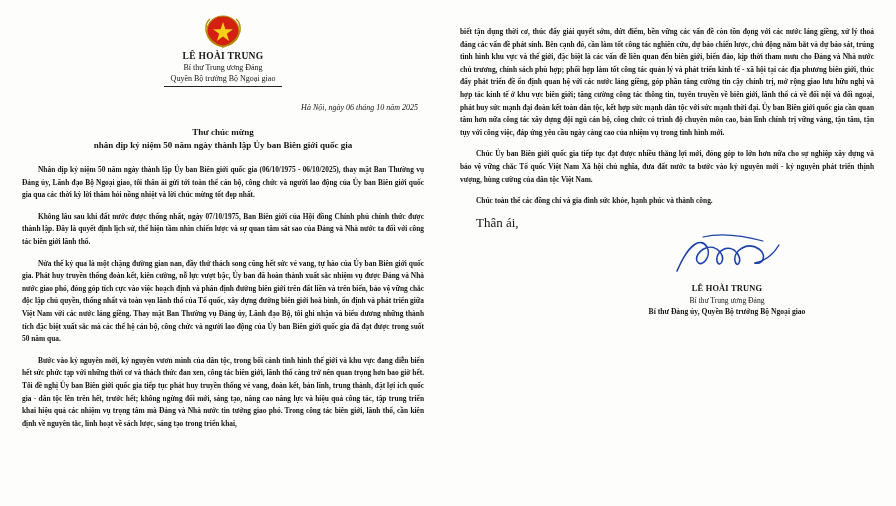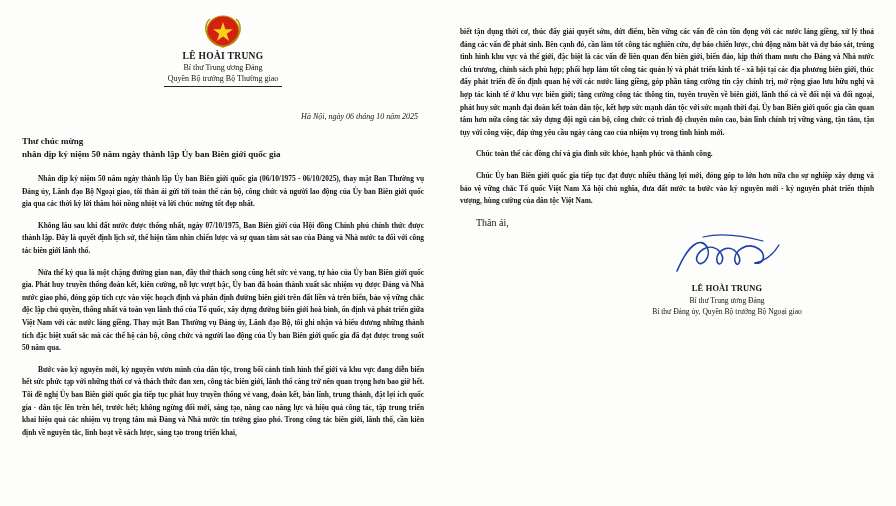--- a/index.html
+++ b/index.html
@@ -65,24 +65,25 @@
     width: 118px;
     height: 1px;
     background: #222;
     margin: 2px auto 0 auto;
   }
 
   .dateline {
     text-align: right;
     font-size: 8px;
     font-style: italic;
-    margin: 25px 6px 14px 0;
+    margin: 16px 6px 14px 0;
   }
 
   .title-block {
+    text-align: center;
     margin-bottom: 12px;
   }
   .title-1 {
     font-size: 9px;
     font-weight: bold;
     line-height: 13px;
   }
   .title-2 {
     font-size: 9px;
     font-weight: bold;
@@ -100,21 +101,21 @@
     line-height: 12.6px;
     text-align: justify;
     margin: 0 0 9px 0;
     text-indent: 16px;
     font-weight: bold;
   }
   .col-right p.body:first-child {
     text-indent: 0;
   }
   .closing {
-    font-size: 10px;
+    font-size: 13px;
     line-height: 12.6px;
     margin: 2px 0 0 0;
     text-indent: 16px;
   }
 
   
   .sig-block {
     margin-top: 2px;
     text-align: center;
     padding-left: 120px;
@@ -135,61 +136,62 @@
     letter-spacing: 0.2px;
     line-height: 12px;
   }
   .sig-role1 {
     font-size: 7.6px;
     line-height: 11px;
   }
   .sig-role2 {
     font-size: 7.6px;
     line-height: 11px;
+    font-weight: bold;
   }
 </style>
 </head>
 <body>
 
 <div class="page">
 
   <div class="col col-left">
 
     <div class="letterhead">
       <svg class="emblem" viewBox="0 0 46 34">
         <ellipse cx="23" cy="17" rx="16" ry="15" fill="#d32011" stroke="#b38b00" stroke-width="1.2"></ellipse>
         <path d="M23 8 l2.4 7.2 h7.6 l-6.2 4.5 2.4 7.2 -6.2-4.5 -6.2 4.5 2.4-7.2 -6.2-4.5 h7.6 z" fill="#f7d117"></path>
         <path d="M6 17 q3 12 17 16 q14-4 17-16" fill="none" stroke="#b38b00" stroke-width="1.6"></path>
         <path d="M6 17 q-1-8 4-12" fill="none" stroke="#b38b00" stroke-width="1.4"></path>
         <path d="M40 17 q1-8 -4-12" fill="none" stroke="#b38b00" stroke-width="1.4"></path>
       </svg>
       <div class="org-line1">LÊ HOÀI TRUNG</div>
       <div class="org-line2">Bí thư Trung ương Đảng</div>
-      <div class="org-line3">Quyền Bộ trưởng Bộ Thường giao</div>
+      <div class="org-line3">Quyền Bộ trưởng Bộ Ngoại giao</div>
       <div class="hr-thin"></div>
     </div>
 
     <div class="dateline">Hà Nội, ngày 06 tháng 10 năm 2025</div>
 
     <div class="title-block">
       <div class="title-1">Thư chúc mừng</div>
       <div class="title-2">nhân dịp kỷ niệm 50 năm ngày thành lập Ủy ban Biên giới quốc gia</div>
     </div>
 
 
     <p class="body">Nhân dịp kỷ niệm 50 năm ngày thành lập Ủy ban Biên giới quốc gia (06/10/1975 - 06/10/2025), thay mặt Ban Thường vụ Đảng ủy, Lãnh đạo Bộ Ngoại giao, tôi thân ái gửi tới toàn thể cán bộ, công chức và người lao động của Ủy ban Biên giới quốc gia qua các thời kỳ lời thăm hỏi nồng nhiệt và lời chúc mừng tốt đẹp nhất.</p>
     <p class="body">Không lâu sau khi đất nước được thống nhất, ngày 07/10/1975, Ban Biên giới của Hội đồng Chính phủ chính thức được thành lập. Đây là quyết định lịch sử, thể hiện tầm nhìn chiến lược và sự quan tâm sát sao của Đảng và Nhà nước ta đối với công tác biên giới lãnh thổ.</p>
     <p class="body">Nửa thế kỷ qua là một chặng đường gian nan, đầy thử thách song cũng hết sức vẻ vang, tự hào của Ủy ban Biên giới quốc gia. Phát huy truyền thống đoàn kết, kiên cường, nỗ lực vượt bậc, Ủy ban đã hoàn thành xuất sắc nhiệm vụ được Đảng và Nhà nước giao phó, đóng góp tích cực vào việc hoạch định và phân định đường biên giới trên đất liền và trên biển, bảo vệ vững chắc độc lập chủ quyền, thống nhất và toàn vẹn lãnh thổ của Tổ quốc, xây dựng đường biên giới hoà bình, ổn định và phát triển giữa Việt Nam với các nước láng giềng. Thay mặt Ban Thường vụ Đảng ủy, Lãnh đạo Bộ, tôi ghi nhận và biểu dương những thành tích đặc biệt xuất sắc mà các thế hệ cán bộ, công chức và người lao động của Ủy ban Biên giới quốc gia đã đạt được trong suốt 50 năm qua.</p>
     <p class="body">Bước vào kỷ nguyên mới, kỷ nguyên vươn mình của dân tộc, trong bối cảnh tình hình thế giới và khu vực đang diễn biến hết sức phức tạp với những thời cơ và thách thức đan xen, công tác biên giới, lãnh thổ càng trở nên quan trọng hơn bao giờ hết. Tôi đề nghị Ủy ban Biên giới quốc gia tiếp tục phát huy truyền thống vẻ vang, đoàn kết, bản lĩnh, trung thành, đặt lợi ích quốc gia - dân tộc lên trên hết, trước hết; không ngừng đổi mới, sáng tạo, nâng cao năng lực và hiệu quả công tác, tập trung triển khai hiệu quả các nhiệm vụ trọng tâm mà Đảng và Nhà nước tin tưởng giao phó. Trong công tác biên giới, lãnh thổ, cần kiên định về nguyên tắc, linh hoạt về sách lược, sáng tạo trong triển khai,</p>
   </div>
 
   <div class="col col-right">
     <p class="body">biết tận dụng thời cơ, thúc đẩy giải quyết sớm, dứt điểm, bền vững các vấn đề còn tồn đọng với các nước láng giềng, xử lý thoả đáng các vấn đề phát sinh. Bên cạnh đó, cần làm tốt công tác nghiên cứu, dự báo chiến lược, chủ động nắm bắt và dự báo sát, trúng tình hình khu vực và thế giới, đặc biệt là các vấn đề liên quan đến biên giới, biển đảo, kịp thời tham mưu cho Đảng và Nhà nước chủ trương, chính sách phù hợp; phối hợp làm tốt công tác quản lý và phát triển kinh tế - xã hội tại các địa phương biên giới, thúc đẩy phát triển đề ổn định quan hệ với các nước láng giềng, góp phần tăng cường tin cậy chính trị, mở rộng giao lưu hữu nghị và hợp tác kinh tế ở khu vực biên giới; tăng cường công tác thông tin, tuyên truyền về biên giới, lãnh thổ cả về đối nội và đối ngoại, phát huy sức mạnh đại đoàn kết toàn dân tộc, kết hợp sức mạnh dân tộc với sức mạnh thời đại. Ủy ban Biên giới quốc gia cần quan tâm hơn nữa công tác xây dựng đội ngũ cán bộ, công chức có trình độ chuyên môn cao, bản lĩnh chính trị vững vàng, tận tâm, tận tụy với công việc, đáp ứng yêu cầu ngày càng cao của nhiệm vụ trong tình hình mới.</p>
+    <p class="body">Chúc Ủy ban Biên giới quốc gia tiếp tục đạt được nhiều thắng lợi mới, đóng góp to lớn hơn nữa cho sự nghiệp xây dựng và bảo vệ vững chắc Tổ quốc Việt Nam Xã hội chủ nghĩa, đưa đất nước ta bước vào kỷ nguyên mới - kỷ nguyên phát triển thịnh vượng, hùng cường của dân tộc Việt Nam.</p>
     <p class="body">Chúc toàn thể các đồng chí và gia đình sức khỏe, hạnh phúc và thành công.</p>
-    <p class="body">Chúc Ủy ban Biên giới quốc gia tiếp tục đạt được nhiều thắng lợi mới, đóng góp to lớn hơn nữa cho sự nghiệp xây dựng và bảo vệ vững chắc Tổ quốc Việt Nam Xã hội chủ nghĩa, đưa đất nước ta bước vào kỷ nguyên mới - kỷ nguyên phát triển thịnh vượng, hùng cường của dân tộc Việt Nam.</p>
 
     <div class="closing">Thân ái,</div>
 
     <div class="sig-block">
       <div class="sig-mark">
         <svg width="120" height="52" viewBox="0 0 120 52">
           <path d="M10 40 C22 12, 34 6, 40 16 C45 26, 34 38, 30 30 C27 22, 42 10, 52 20 C60 28, 52 38, 50 30 C48 20, 62 12, 70 22 C76 30, 70 38, 68 30 C66 20, 80 10, 92 18 C100 24, 96 34, 88 32" fill="none" stroke="#1d3fa8" stroke-width="1.6" stroke-linecap="round"></path>
           <path d="M88 32 C98 30, 106 24, 112 14" fill="none" stroke="#1d3fa8" stroke-width="1.4" stroke-linecap="round"></path>
           <path d="M36 6 C52 2, 74 4, 96 10" fill="none" stroke="#1d3fa8" stroke-width="1.2" stroke-linecap="round"></path>
         </svg>

